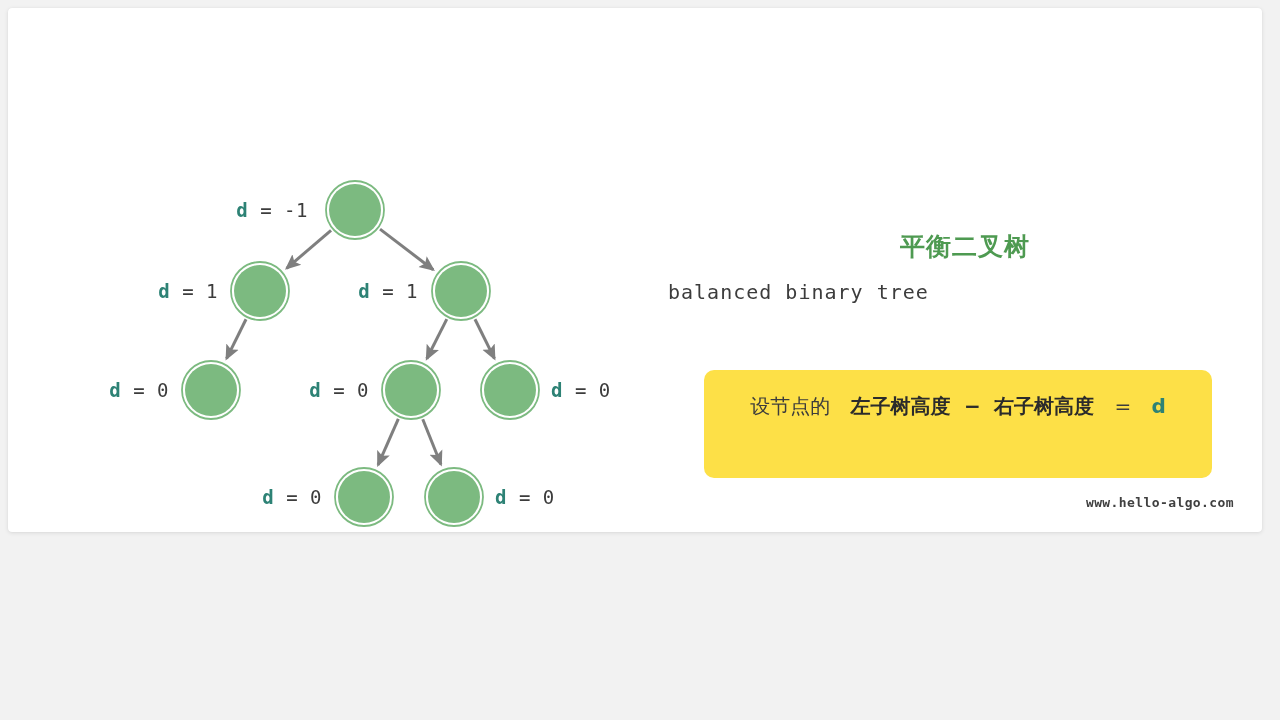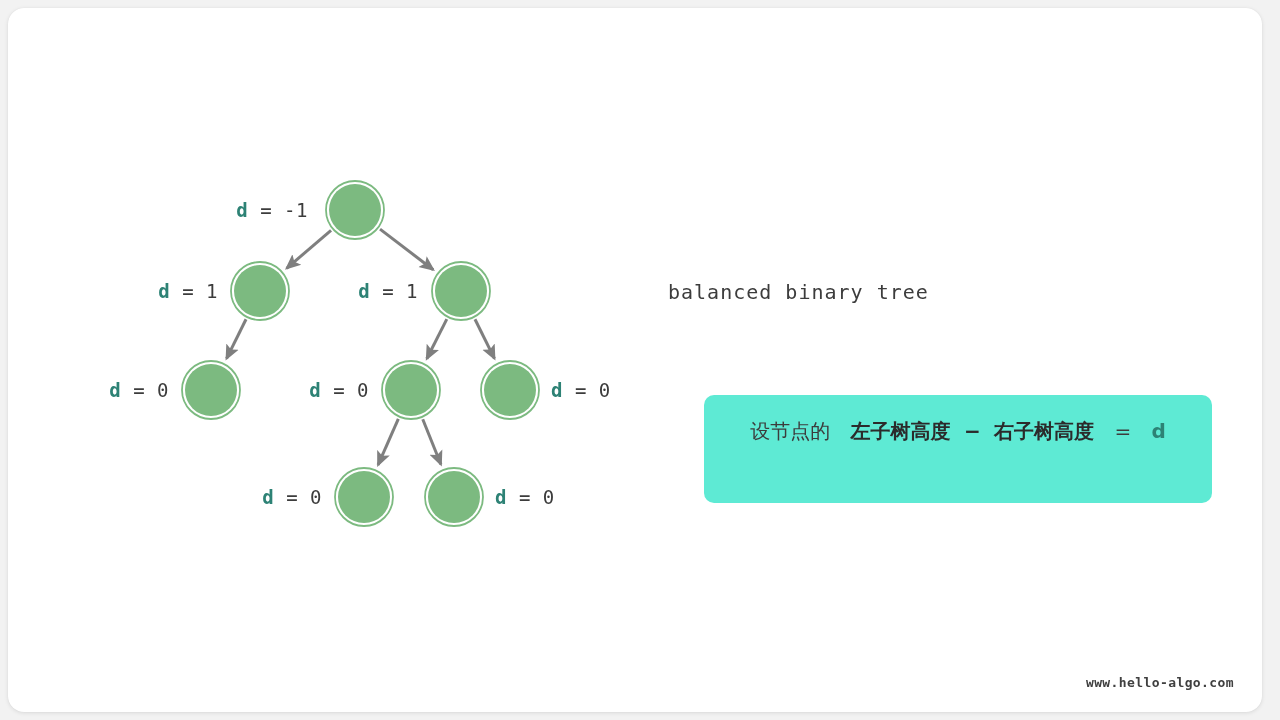--- a/index.html
+++ b/index.html
@@ -16,23 +16,23 @@
     position: relative;
     width: 1280px;
     height: 720px;
     background: #f2f2f2;
   }
   #card {
     position: absolute;
     left: 8px;
     top: 8px;
     width: 1254px;
-    height: 704px;
+    height: 524px;
     background: #ffffff;
-    border-radius: 16px;
+    border-radius: 4px;
     box-shadow: 0 1px 4px rgba(0,0,0,0.10), 0 0 1px rgba(0,0,0,0.08);
   }
 
   
   #diagram {
     position: absolute;
     left: 0;
     top: 0;
     width: 660px;
     height: 704px;
@@ -88,23 +88,22 @@
     font-size: 20px;
     color: #3c3c3c;
     letter-spacing: 1px;
   }
   #formula-box {
     position: absolute;
     left: 36px;
     top: 362px;
     width: 508px;
     height: 108px;
-    background: #5eead4;
+    background: #fde047;
     border-radius: 10px;
-    margin-top: 25px;
   }
   .formula-line {
     position: absolute;
     left: 0;
     width: 508px;
     text-align: center;
     font-family: "DejaVu Sans", sans-serif;
     font-size: 20px;
     color: #3c3c3c;
     white-space: nowrap;
@@ -191,20 +190,21 @@
           <div class="node-label label-right" style="left: 161px; top: 382px;"><span class="dvar">d</span><span> = 0</span></div>
           <div class="node-label label-right" style="left: 361px; top: 382px;"><span class="dvar">d</span><span> = 0</span></div>
           <div class="node-label label-left" style="left: 543px; top: 382px;"><span class="dvar">d</span><span> = 0</span></div>
           <div class="node-label label-right" style="left: 314px; top: 489px;"><span class="dvar">d</span><span> = 0</span></div>
           <div class="node-label label-left" style="left: 487px; top: 489px;"><span class="dvar">d</span><span> = 0</span></div>
         </div>
     </div>
 
     <div id="panel">
 
+      <div id="title">平衡二叉树</div>
 
       <div id="subtitle">balanced binary tree</div>
 
       <div id="formula-box">
 
         <div id="formula-line-1" class="formula-line">
           <span>设节点的</span><span class="fsp"></span><span class="fsp"></span>
           <span class="fbold">左子树高度</span><span class="fsp"></span>
           <span class="fbold">−</span><span class="fsp"></span>
           <span class="fbold">右子树高度</span><span class="fsp"></span><span class="fsp"></span>

